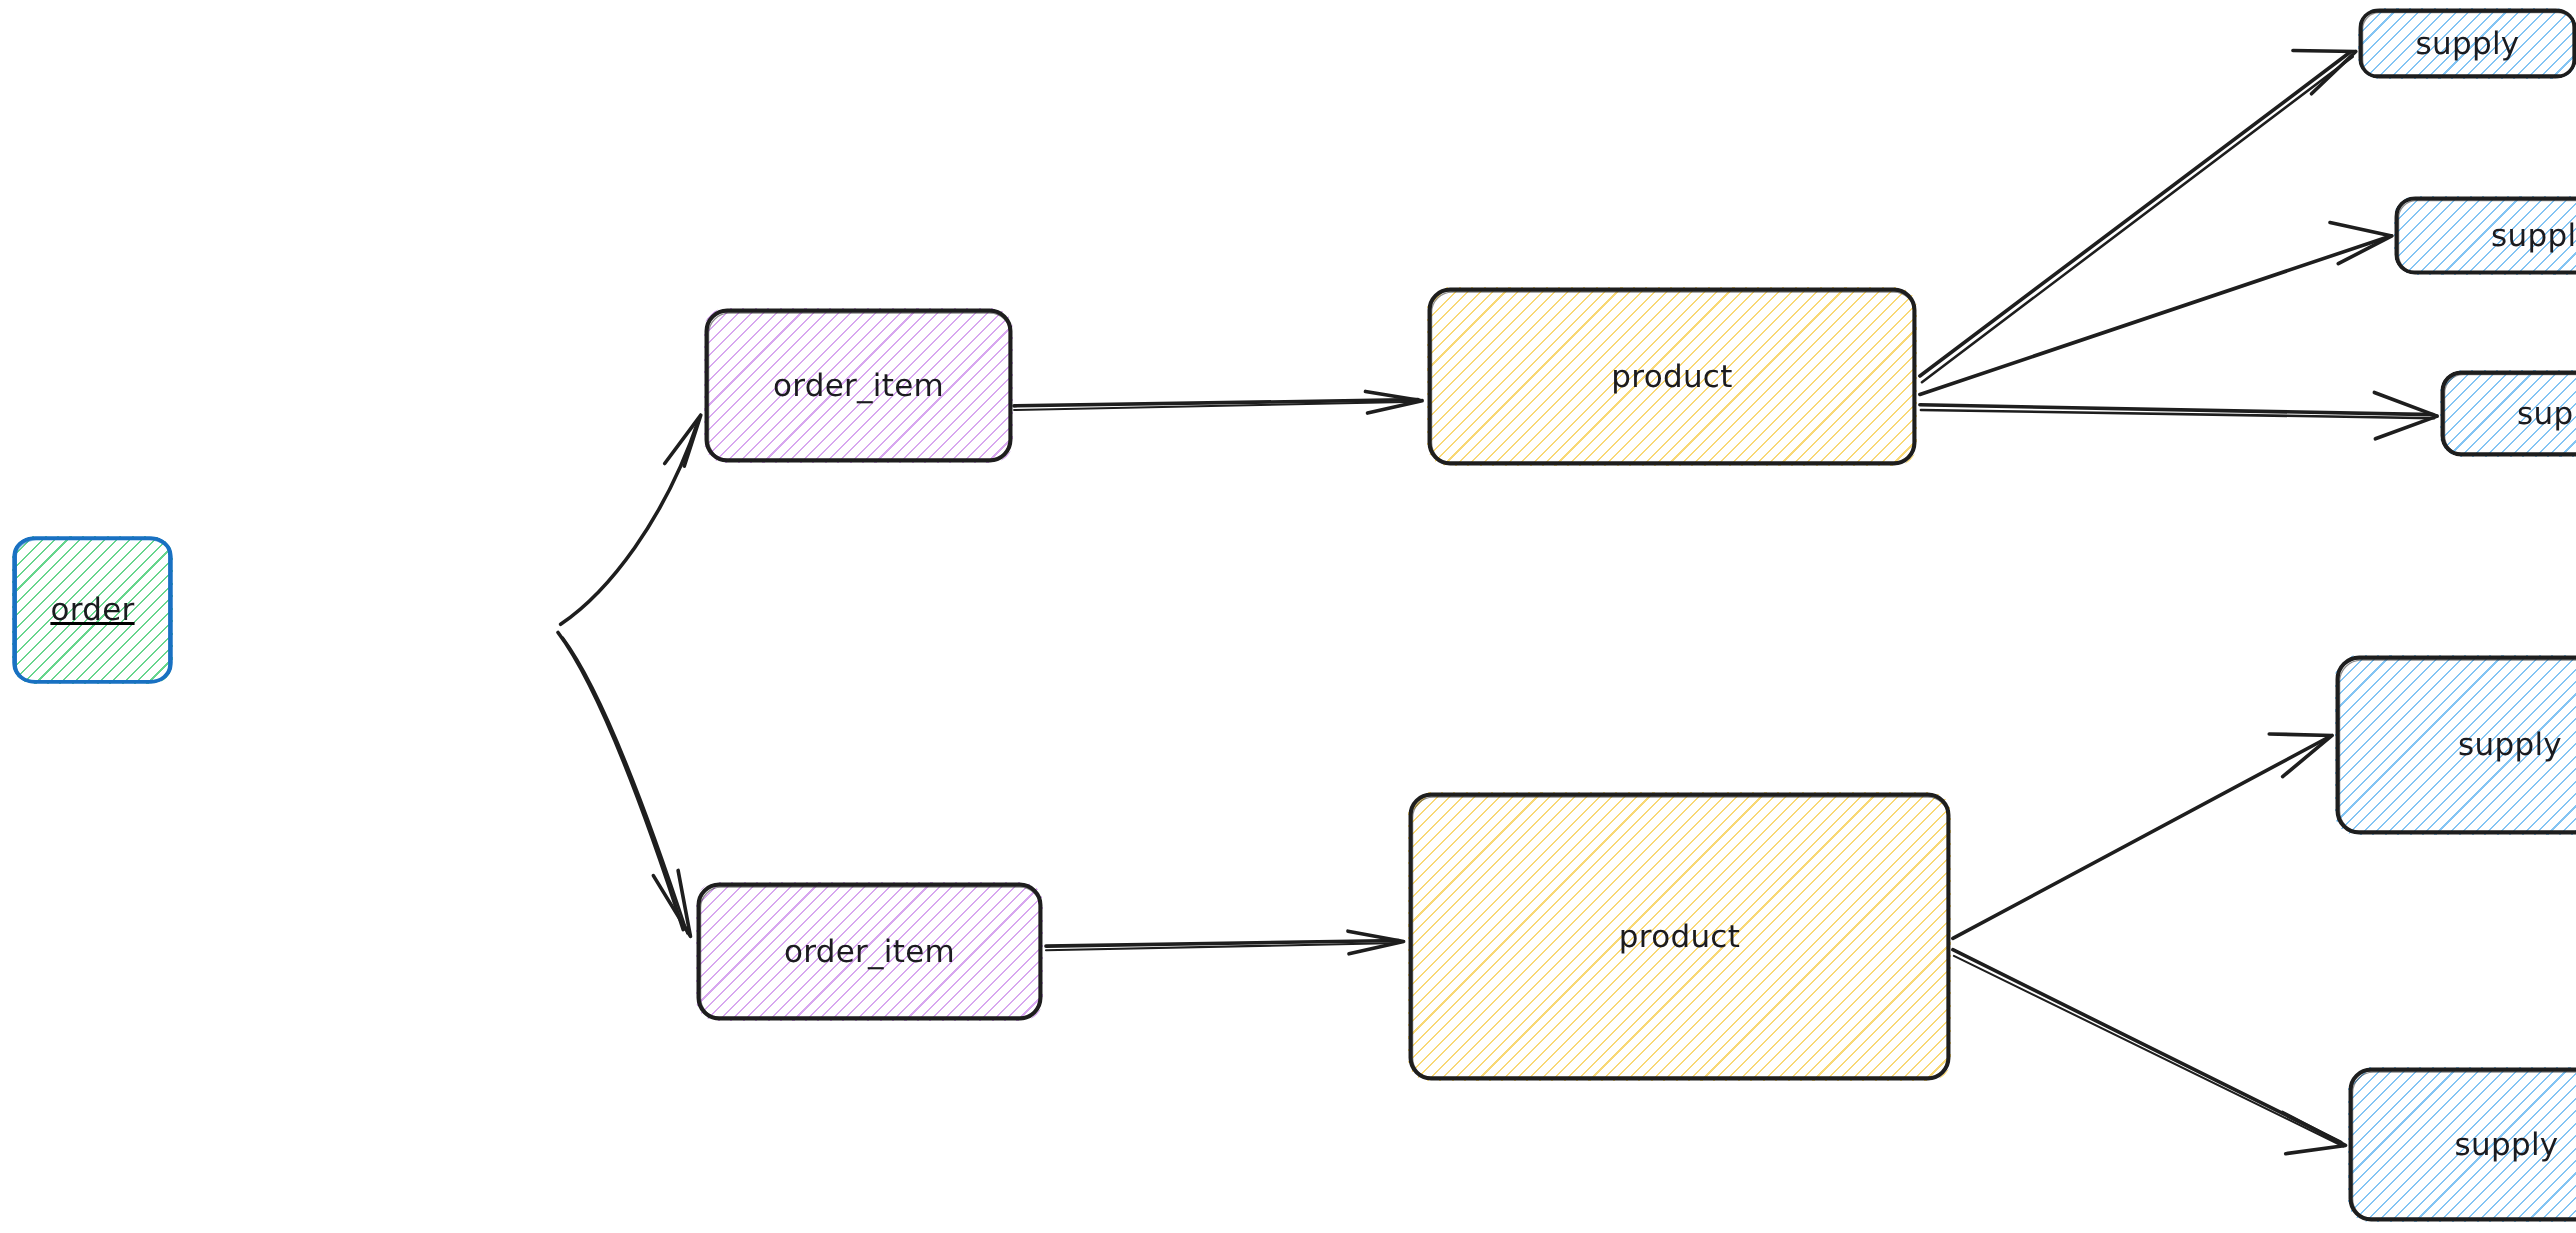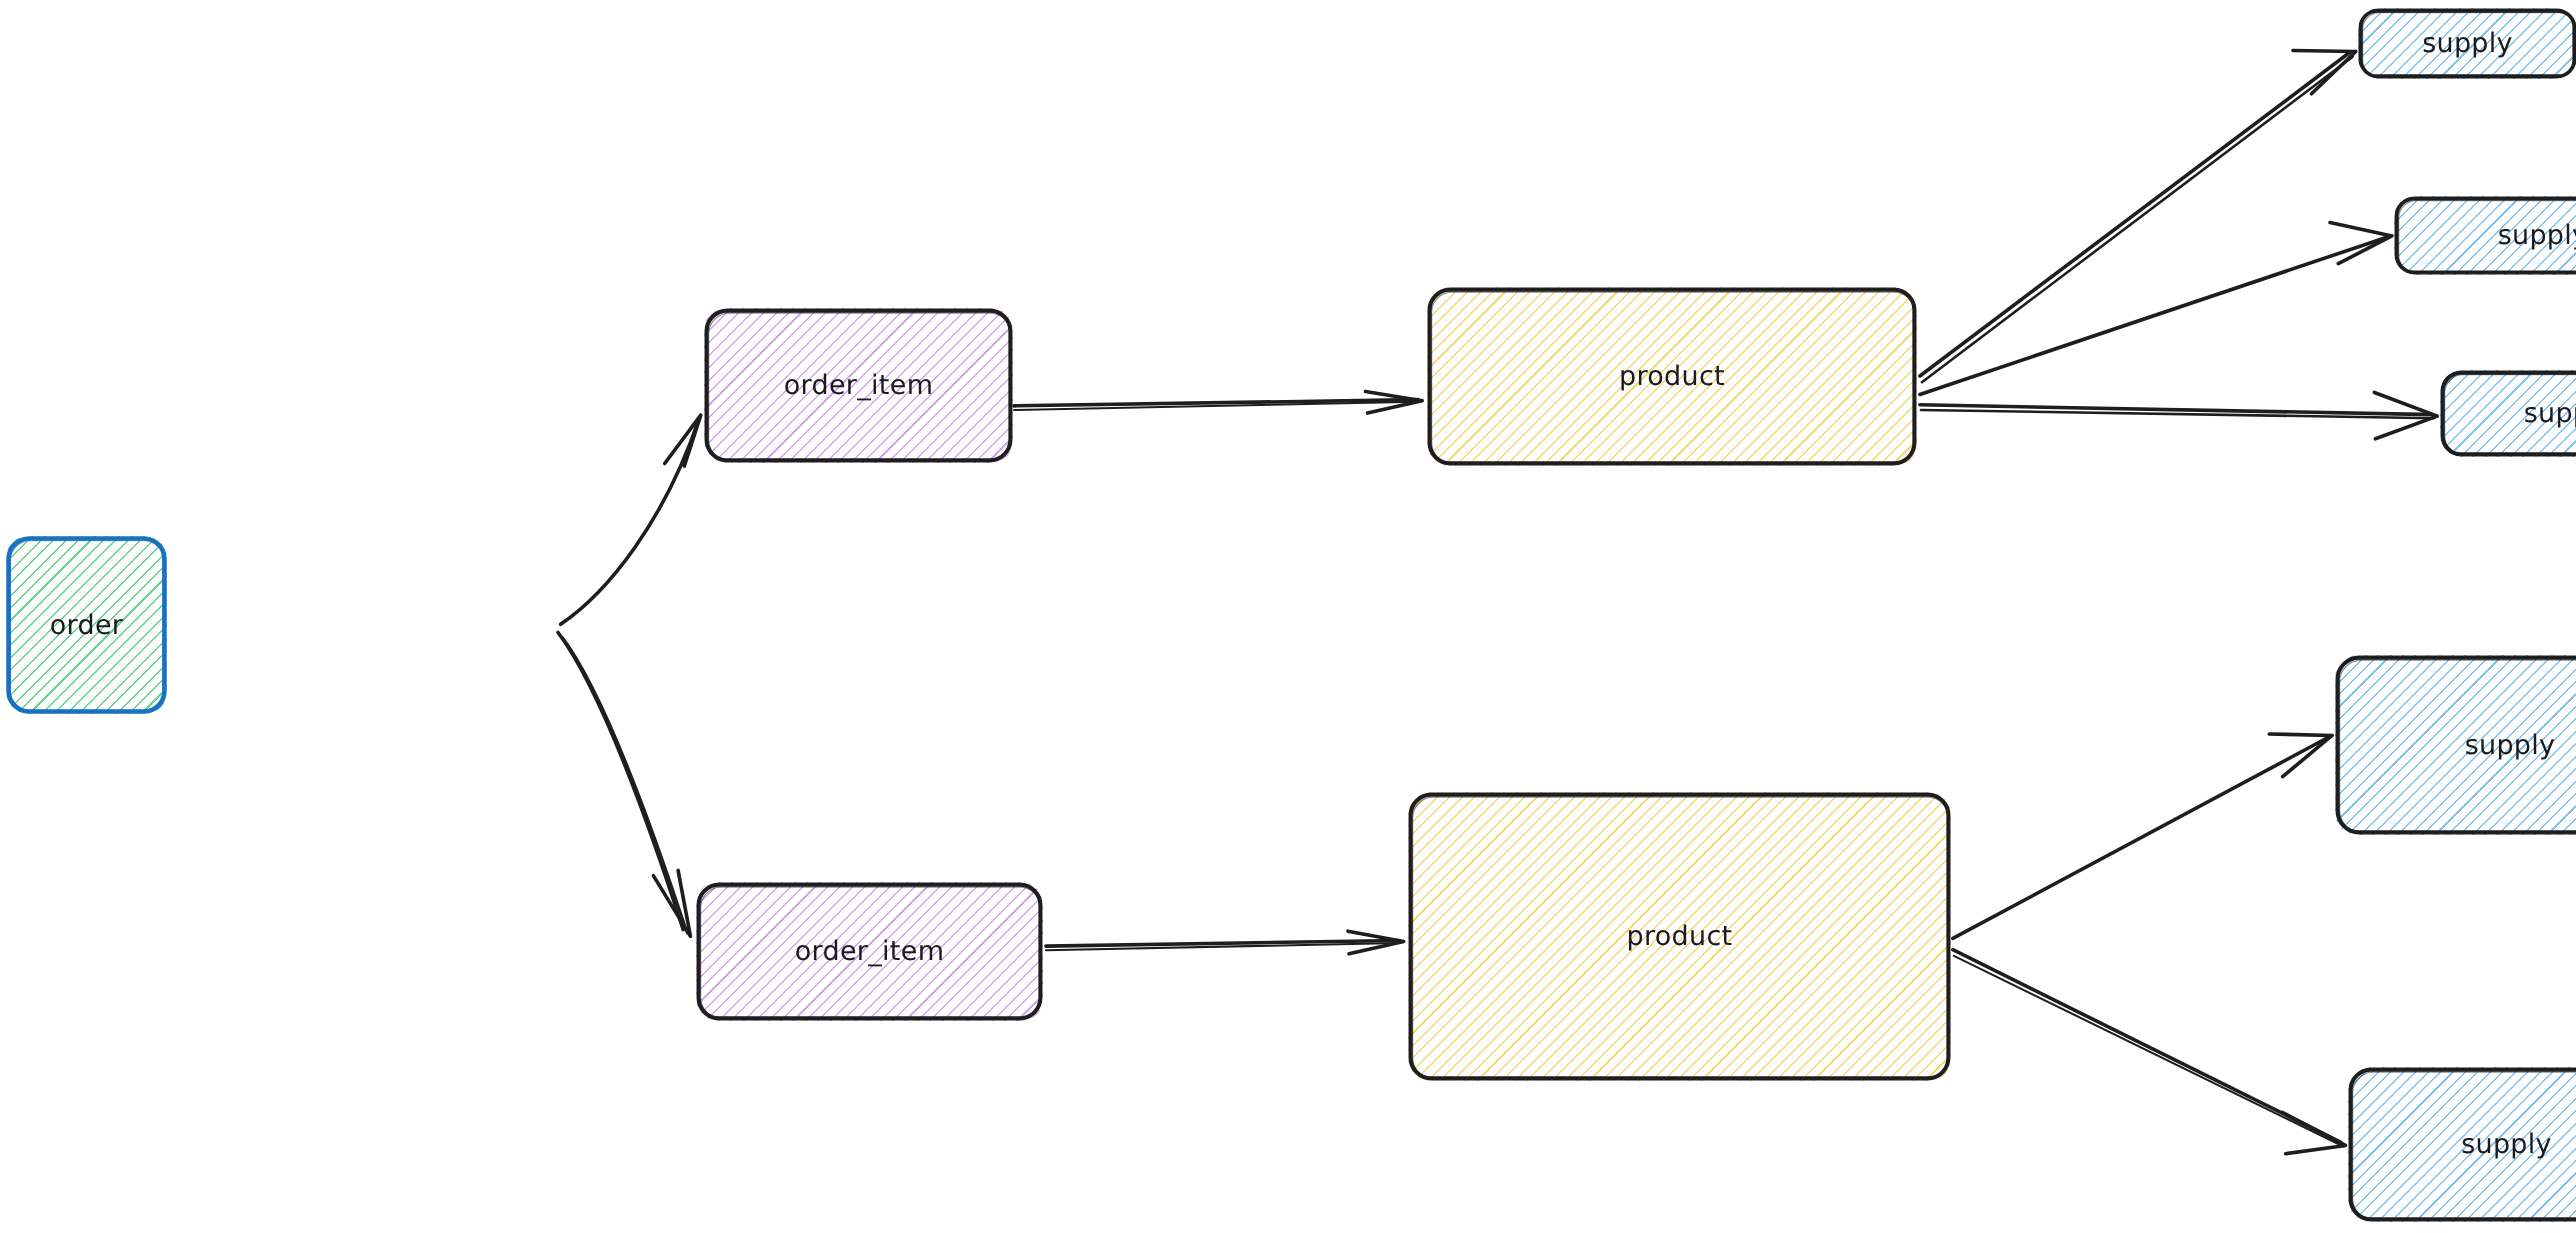--- a/index.html
+++ b/index.html
@@ -38,21 +38,21 @@
   .node .hatch {
     position: absolute;
     left: 0; top: 0; right: 0; bottom: 0;
     border-radius: 20.6px;
   }
   .node .label {
     position: relative;
     z-index: 3;
     color: #1b1b1f;
     font-family: "DejaVu Sans", sans-serif;
-    font-size: 27px;
+    font-size: 31px;
     font-weight: 400;
     letter-spacing: 0.3px;
     white-space: nowrap;
     text-rendering: geometricPrecision;
   }
   .node .sketch-border {
     position: absolute;
     left: 0; top: 0;
     width: 100%;
     height: 100%;
@@ -122,21 +122,21 @@
       <path d="M 4404 1425 L 4526 1428 M 4430 1508 L 4526 1428" fill="none" stroke="#1e1e1e" stroke-width="7" stroke-linecap="round"></path>
     </g>
 
     <g>
       <path d="M 3790 1844 L 4543 2218" fill="none" stroke="#1e1e1e" stroke-width="7" stroke-linecap="round"></path>
       <path d="M 3792 1856 L 4548 2226" fill="none" stroke="#1e1e1e" stroke-width="4" stroke-linecap="round"></path>
       <path d="M 4430 2160 L 4552 2224 M 4436 2240 L 4552 2224" fill="none" stroke="#1e1e1e" stroke-width="7" stroke-linecap="round"></path>
     </g>
   </svg>
 
-  <div class="node" style="left: 6px; top: 536px; width: 161px; height: 178px;">
+  <div class="node" style="left: 12px; top: 536px; width: 161px; height: 148px; text-decoration: underline;">
     <span class="hatch fill-green"></span>
     <svg class="sketch-border" viewBox="0 0 312 352" preserveAspectRatio="none">
       <rect x="5" y="5" width="302" height="342" rx="40" ry="40" fill="none" stroke="#1971c2" stroke-width="9"></rect>
       <rect x="8" y="9" width="299" height="338" rx="40" ry="40" fill="none" stroke="#1971c2" stroke-width="3" opacity="0.55"></rect>
     </svg>
     <span class="label">order</span>
   </div>
 
   <div class="node" style="left: 704px; top: 308px; width: 309px; height: 155px;">
     <span class="hatch fill-purple"></span>

